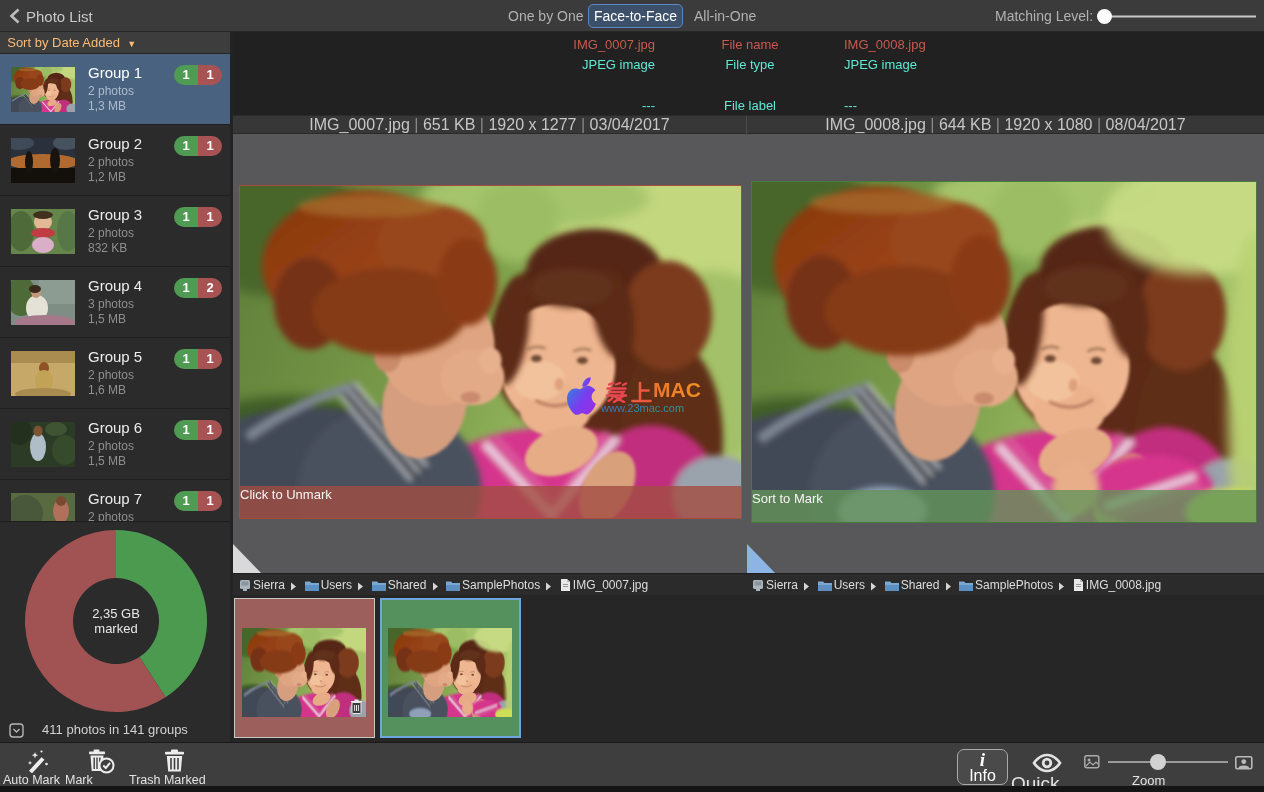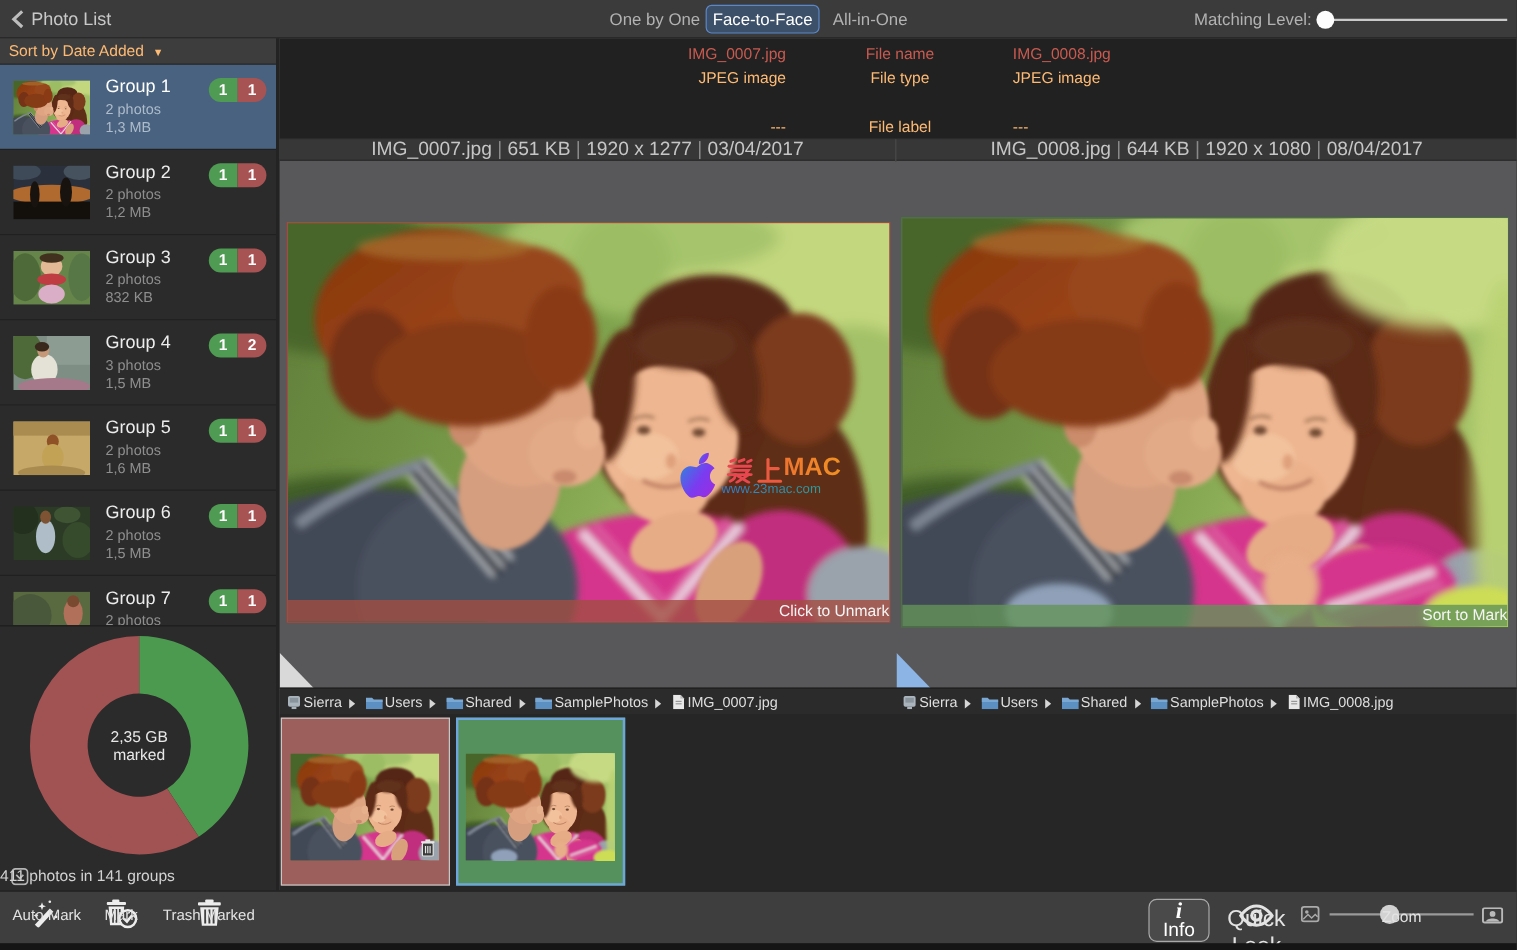--- a/index.html
+++ b/index.html
@@ -18,57 +18,57 @@
 .rtitle{left:88px;top:10px;font-size:15px;color:#ececec}
 .row.sel .rtitle{color:#fff}
 .rsub{left:88px;font-size:12px;color:#8f8f8f}
 .row.sel .rsub{color:#aebccb}
 .badge{top:11px;width:24px;height:20px;color:#fff;font-size:13px;font-weight:bold;text-align:center;line-height:20px}
 .bg1{left:174px;background:#4f9b53;border-radius:10px 0 0 10px}
 .bg2{left:198px;background:#a75353;border-radius:0 10px 10px 0}
 
 #stats{left:0;top:521px;width:230px;height:221px;background:#2b2b2b;border-top:1px solid #1d1d1d}
 #donutwrap{left:21px;top:4px}
-#stattxt{left:0px;top:200px;width:230px;font-size:13px;color:#d2d2d2}
+#stattxt{left:0px;top:200px;width:230px;text-align:center;font-size:13px;color:#d2d2d2}
 
 #vdiv{left:230px;top:32px;width:3px;height:710px;background:#232323}
 
 #main{left:233px;top:32px;width:1031px;height:710px;background:#58585a}
 #infopanel{left:0;top:0;width:1031px;height:83px;background:#212121}
 .inforow{width:1031px;height:20px;font-size:13px}
 .ileft{left:0;top:0;width:422px;text-align:right;position:absolute}
 .imid{left:432px;top:0;width:170px;text-align:center;position:absolute}
 .iright{left:611px;top:0;width:420px;text-align:left;position:absolute}
-.red{color:#c85a50}.wht{color:#fdba74}
+.red{color:#c85a50}.wht{color:#5eead4}
 #namebar{left:0;top:83px;width:1031px;height:19px;background:#373737;border-top:1px solid #2a2a2a;border-bottom:1px solid #2a2a2a;font-size:16px;color:#c6c6c6}
 #namebar .half{top:0;height:19px;line-height:18px;text-align:center;position:absolute}
 .sep{color:#8a8a8a}
 
 #photoArea{left:0;top:102px;width:1031px;height:439px}
 #photoL{left:6px;top:51px;width:503px;height:334px;border:1px solid #a84a3e}
 #photoR{left:518px;top:47px;width:506px;height:342px;border:1px solid #49793f}
-.banner{left:0;bottom:0;width:100%;height:18px;text-align:right;font-size:13px;color:#f5f5f5;line-height:18px;position:absolute}
+.banner{left:0;bottom:0;width:100%;height:32px;text-align:left;font-size:13px;color:#f5f5f5;line-height:18px;position:absolute}
 #photoL .banner{background:rgba(161,78,66,.8)}
 #photoR .banner{background:rgba(100,148,90,.8)}
 .fold{width:30px;height:31px}
 #foldL{left:0;top:410px;background:#d9d9d9;clip-path:polygon(0 0,100% 100%,0 100%)}
 #foldR{left:514px;top:410px;background:#8cb4e4;clip-path:polygon(0 0,100% 100%,0 100%)}
 
 #crumbs{left:0;top:541px;width:1031px;height:22px;background:#2b2b2b;border-top:1px solid #1f1f1f;font-size:12px;color:#dedede}
 .crumb{top:0;height:22px;line-height:22px;position:absolute;white-space:nowrap}
 .crumb svg{vertical-align:-2px;margin:0 2px}
 
 #strip{left:0;top:563px;width:1031px;height:147px;background:#262626}
 .card{top:3px;width:141px;height:140px;position:absolute}
 #card1{left:1px;background:#9c5f5c;border:1px solid #c7c7c7}
 #card2{left:147px;background:#55915c;border:2px solid #6ea5dc}
 .cphoto{position:absolute;overflow:hidden}
 
 #toolbar{left:0;top:742px;width:1264px;height:50px;background:#3e3e3e;border-top:1px solid #1a1a1a}
-#toolbar .tlabel{position:absolute;font-size:12.5px;color:#e3e3e3;text-align:center;top:13px}
+#toolbar .tlabel{position:absolute;font-size:12.5px;color:#e3e3e3;text-align:left;top:30px}
 #botedge{left:0;top:786px;width:1264px;height:6px;background:#151515}
 #infobtn{left:957px;top:6px;width:51px;height:36px;border:1px solid #a9a9a9;border-radius:7px;background:#4a4a4a;text-align:center;position:absolute}
 #infobtn .ii{font-family:"Liberation Serif",serif;font-style:italic;font-weight:bold;font-size:19px;color:#fff;line-height:20px}
 #infobtn .il{font-size:16px;color:#fff;line-height:12px}
 
 #wm{left:565px;top:376px;width:145px;height:42px}
 #wmtxt1{top:2px;font-size:21px;font-weight:bold;background:linear-gradient(90deg,#ee7430,#f09122);-webkit-background-clip:text;background-clip:text;color:transparent;letter-spacing:0px}
 #wmtxt2{left:36px;top:26px;font-size:11px;font-weight:normal;background:linear-gradient(90deg,#2f7fd0,#2a9d9b);-webkit-background-clip:text;background-clip:text;color:transparent}
 </style></head>
 <body>

